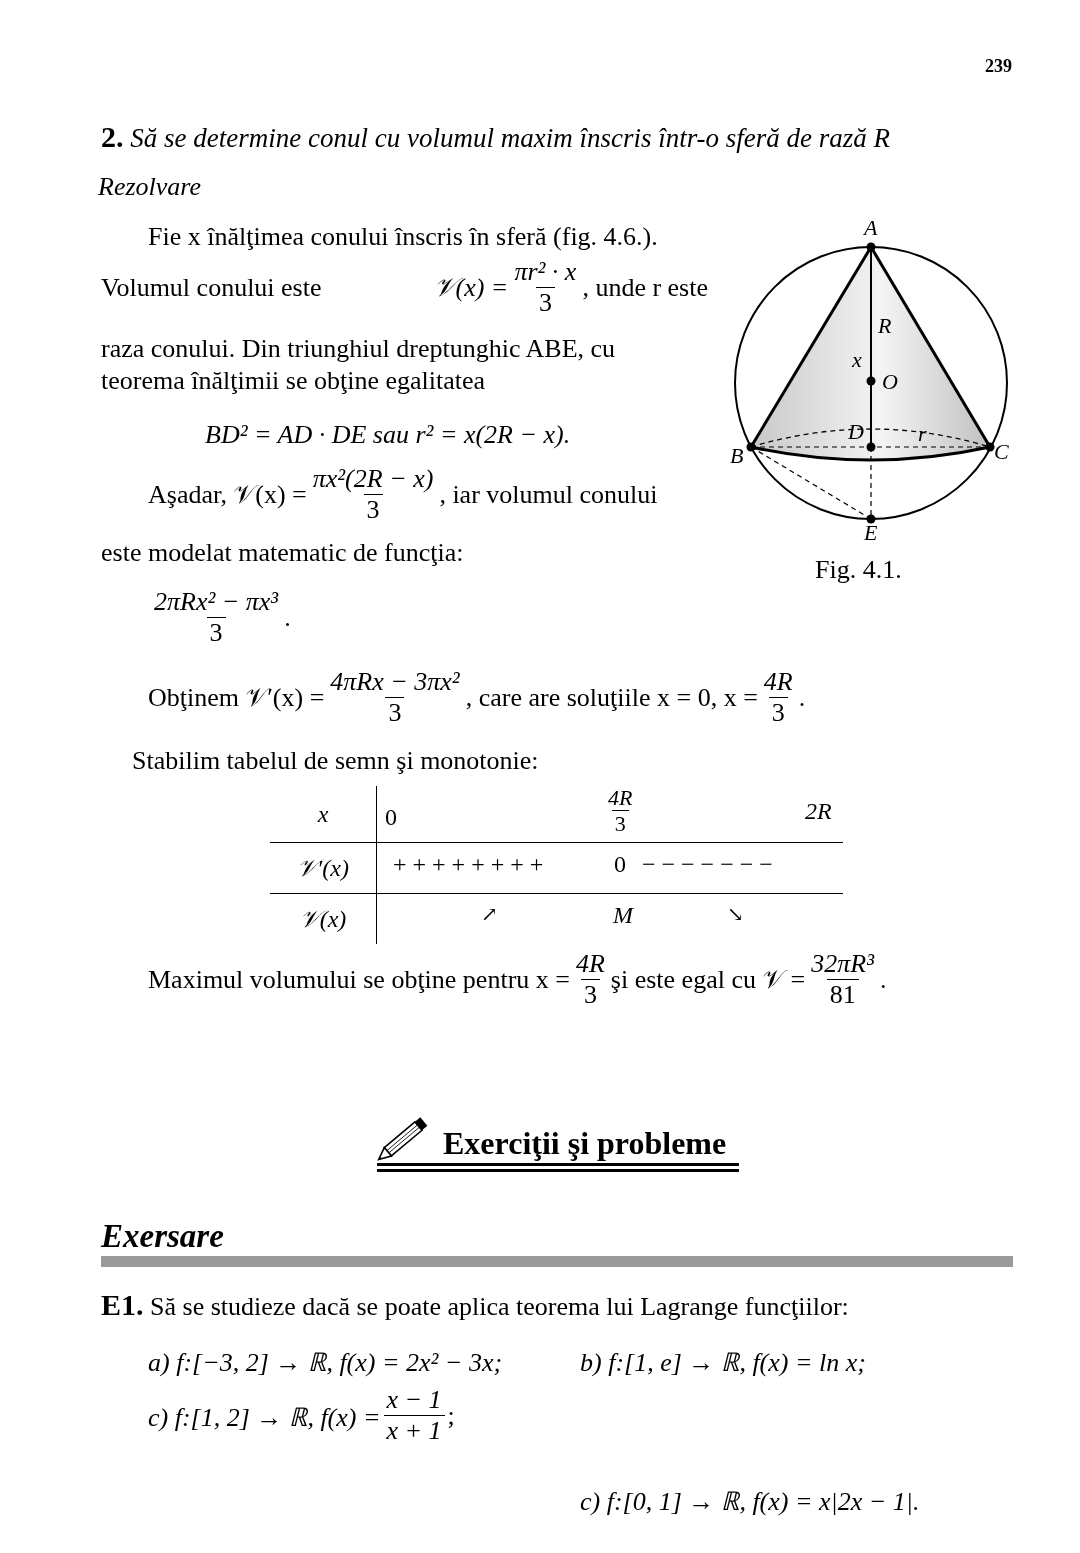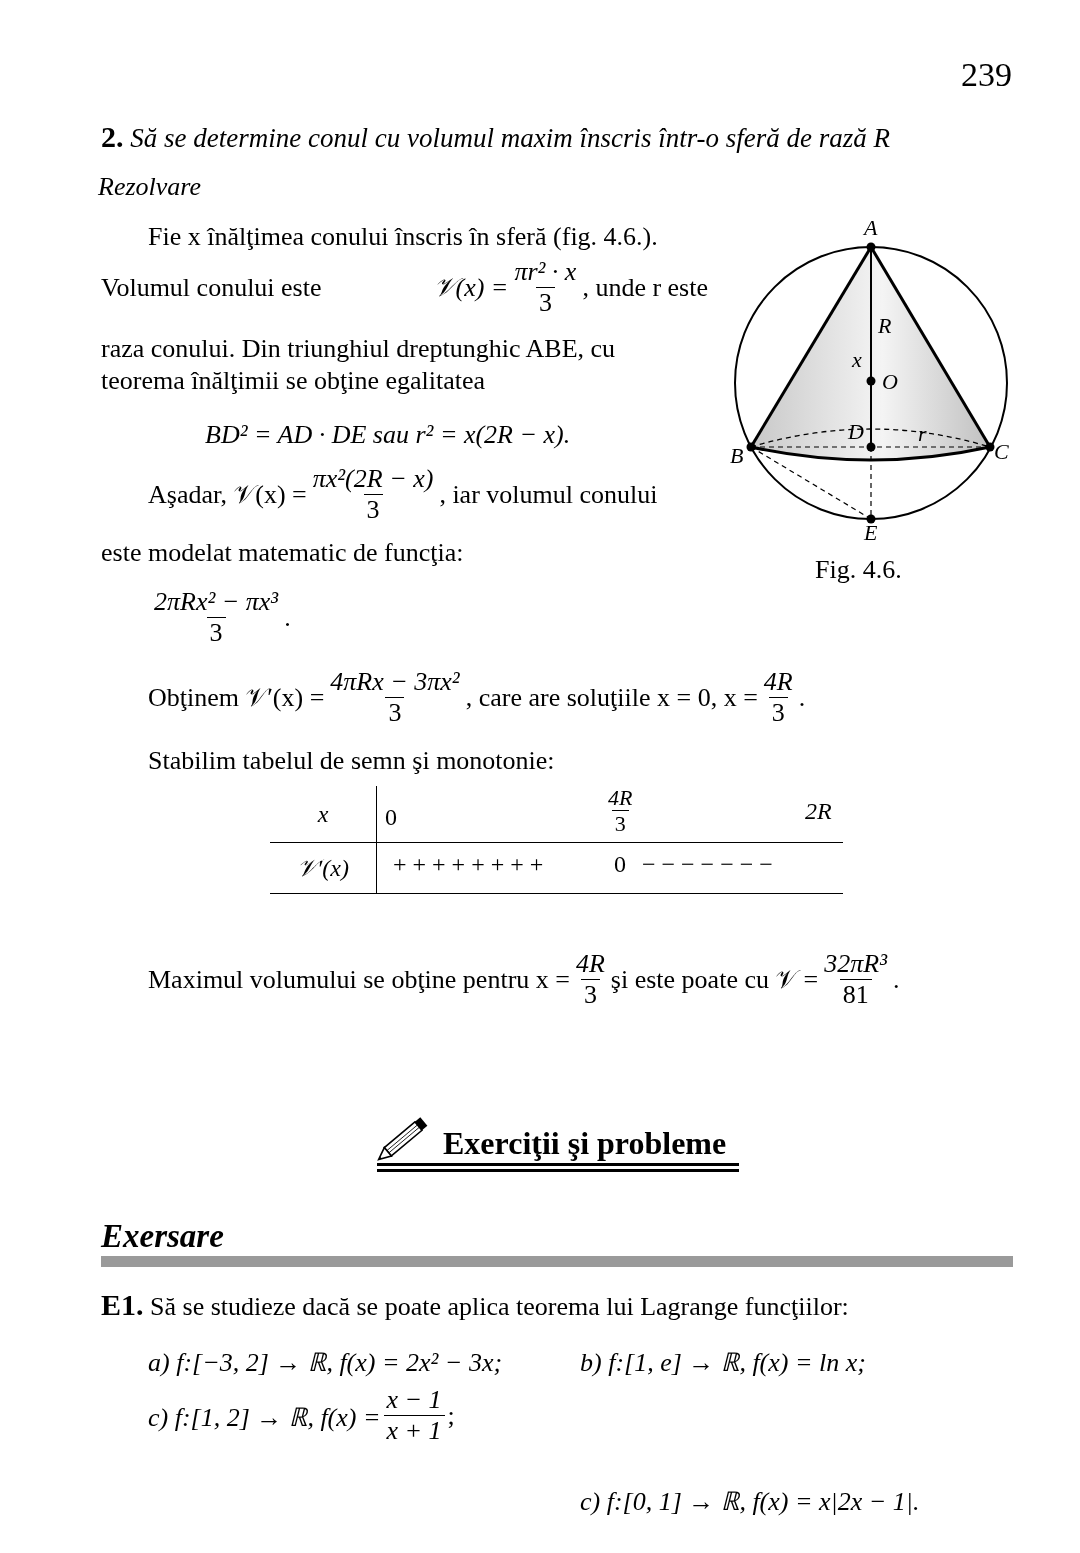--- a/index.html
+++ b/index.html
@@ -3,21 +3,21 @@
 <meta charset="utf-8">
 <style>
   html, body { margin:0; padding:0; background:#fff; }
   body { width:1080px; height:1553px; position:relative; overflow:hidden;
          font-family:"Liberation Serif","DejaVu Serif",serif; color:#000; font-size:26px; }
   .abs { position:absolute; white-space:nowrap; }
   i, .it { font-style:italic; }
   .frac { display:inline-flex; flex-direction:column; align-items:center; vertical-align:middle; margin:0 3px;text-align:center; }
   .frac .num { padding:0 3px; line-height:1.1; }
   .frac .den { border-top:1.5px solid #000; padding:0 3px; line-height:1.15; }
-  .page-num { right:68px; top:56px; font-weight:normal; font-size:34px; }
+  .page-num { right:68px; top:56px; font-weight:bold; font-size:18px; }
   .problem-title { left:101px; top:120px; font-size:27px; }
   .problem-title b { font-style:normal; font-size:30px; }
   .figure { position:absolute; left:728px; top:215px; }
   .fig-caption { left:815px; top:555px; font-size:26px; }
   table.sign { position:absolute; left:270px; top:786px; border-collapse:collapse; font-size:24px; }
   table.sign td { padding:0; height:50px; }
   .section-heading { left:375px; top:1113px; }
   .sec-title { font-weight:bold; font-size:32px; position:absolute; left:68px; top:12px; }
   .sec-line1 { position:absolute; left:2px; top:50px; width:362px; height:3px; background:#000; }
   .sec-line2 { position:absolute; left:2px; top:56px; width:362px; height:3px; background:#000; }
@@ -80,21 +80,21 @@
     <span class="den">3</span>
   </span>
   <span>, care are soluţiile x = 0, x =</span>
   <span class="frac">
     <span class="num it">4R</span>
     <span class="den">3</span>
   </span>
   <span>.</span>
 </div>
 
-<div class="abs" style="left:148px;top:746px;">Stabilim tabelul de semn şi monotonie:</div>
+<div class="abs" style="left:132px;top:746px;">Stabilim tabelul de semn şi monotonie:</div>
 
 <table class="sign">
   <tbody>
       <tr style="border-bottom:1.5px solid #000;">
     <td class="it" style="width:106px;text-align:center;border-right:1.5px solid #000;height:56px;">x</td>
     <td style="width:466px;position:relative;">
       <span style="position:absolute;left:8px;top:18px;">0</span>
       <span class="frac" style="position:absolute;left:225px;top:0;font-size:22px;">
         <span class="num it">4R</span>
         <span class="den">3</span>
@@ -103,30 +103,38 @@
     </td>
   </tr>
   <tr style="border-bottom:1.5px solid #000;">
     <td class="it" style="text-align:center;border-right:1.5px solid #000;height:42px;">𝒱′(x)</td>
     <td style="position:relative;">
       <span style="position:absolute;left:16px;top:8px;">+ + + + + + + +</span>
       <span style="position:absolute;left:237px;top:8px;">0</span>
       <span style="position:absolute;left:265px;top:8px;">− − − − − − −</span>
     </td>
   </tr>
+  <tr>
+    <td class="it" style="text-align:center;border-right:1.5px solid #000;height:44px;">𝒱(x)</td>
+    <td style="position:relative;">
+      <span style="position:absolute;left:104px;top:8px;font-size:20px;">↗</span>
+      <span class="it" style="position:absolute;left:236px;top:8px;">M</span>
+      <span style="position:absolute;left:350px;top:8px;font-size:20px;">↘</span>
+    </td>
+  </tr>
 </tbody>
   </table>
 
 <div class="abs" style="left:148px;top:950px;display:flex;align-items:center;">
   <span>Maximul volumului se obţine pentru x =</span>
   <span class="frac">
     <span class="num it">4R</span>
     <span class="den">3</span>
   </span>
-  <span>şi este poate cu 𝒱 =</span>
+  <span>şi este egal cu 𝒱 =</span>
   <span class="frac">
     <span class="num it">32πR³</span>
     <span class="den">81</span>
   </span>
   <span>.</span>
 </div>
 
 <div class="figure">
   <svg width="290" height="330" viewBox="0 0 290 330">
     <defs>
@@ -156,21 +164,21 @@
   <span class="abs it" style="left:136px;top:0px;font-size:22px;">A</span>
   <span class="abs it" style="left:2px;top:228px;font-size:22px;">B</span>
   <span class="abs it" style="left:266px;top:224px;font-size:22px;">C</span>
   <span class="abs it" style="left:120px;top:204px;font-size:22px;">D</span>
   <span class="abs it" style="left:136px;top:305px;font-size:22px;">E</span>
   <span class="abs it" style="left:154px;top:154px;font-size:22px;">O</span>
   <span class="abs it" style="left:150px;top:98px;font-size:22px;">R</span>
   <span class="abs it" style="left:124px;top:132px;font-size:22px;">x</span>
   <span class="abs it" style="left:190px;top:206px;font-size:22px;">r</span>
 </div>
-<div class="abs fig-caption">Fig. 4.6.</div>
+<div class="abs fig-caption">Fig. 4.1.</div>
 
 <div class="abs section-heading" style="width:366px;height:62px;">
   <svg width="60" height="50" viewBox="0 0 60 50" style="position:absolute;left:0;top:0;">
     <g transform="rotate(-40 30 25)">
       <rect x="8" y="19" width="40" height="11" fill="#fff" stroke="#000" stroke-width="1.6"></rect>
       <line x1="8" y1="23" x2="48" y2="23" stroke="#000" stroke-width="0.8"></line>
       <line x1="8" y1="26" x2="48" y2="26" stroke="#000" stroke-width="0.8"></line>
       <rect x="48" y="19" width="7" height="11" fill="#000"></rect>
       <polygon points="8,19 -4,24.5 8,30" fill="#fff" stroke="#000" stroke-width="1.6"></polygon>
       <polygon points="-1,23 -4,24.5 -1,26" fill="#000"></polygon>

